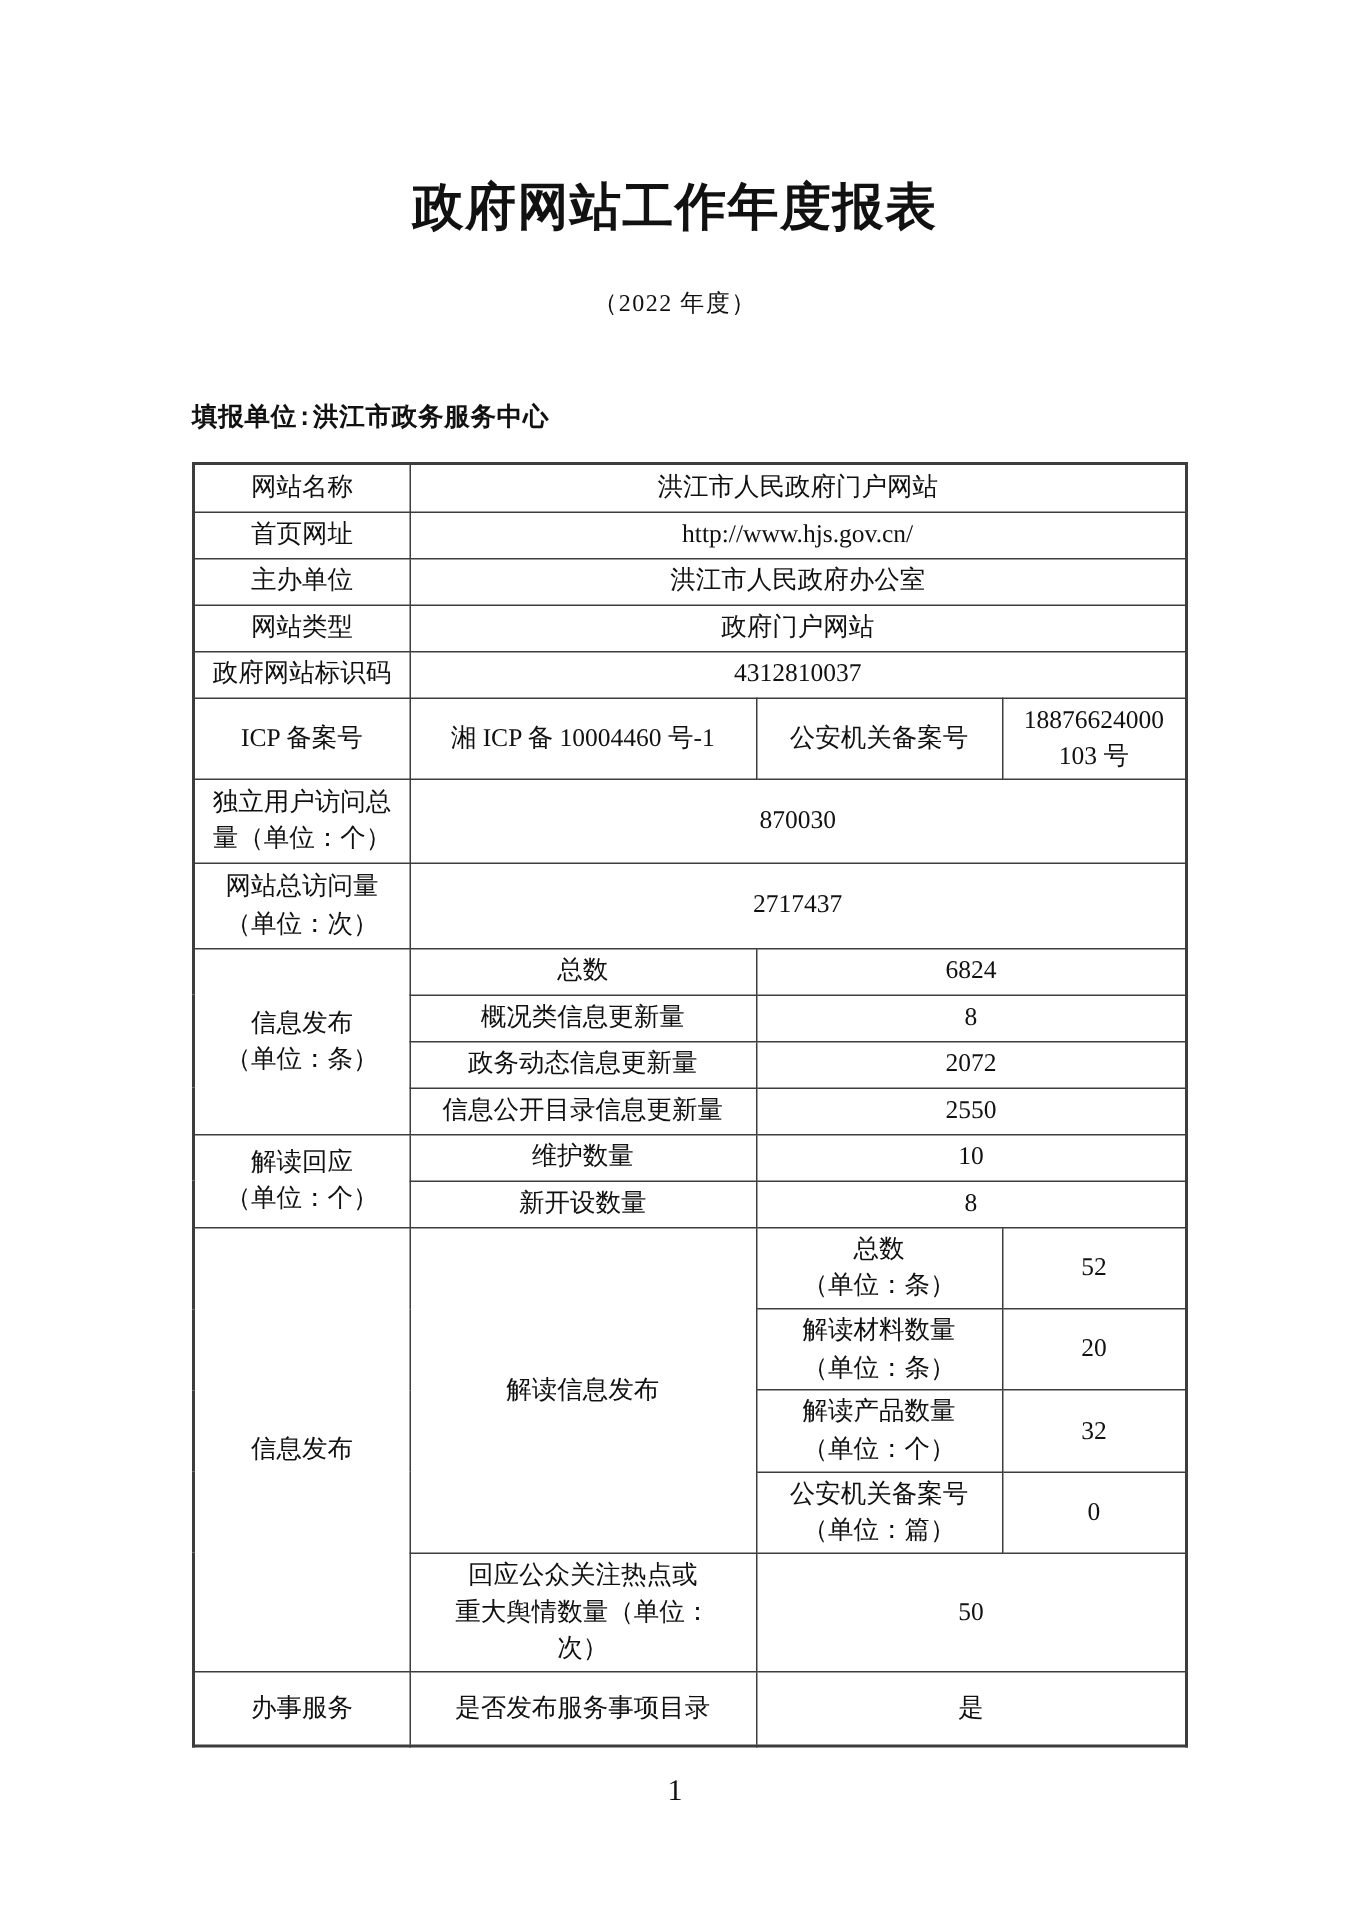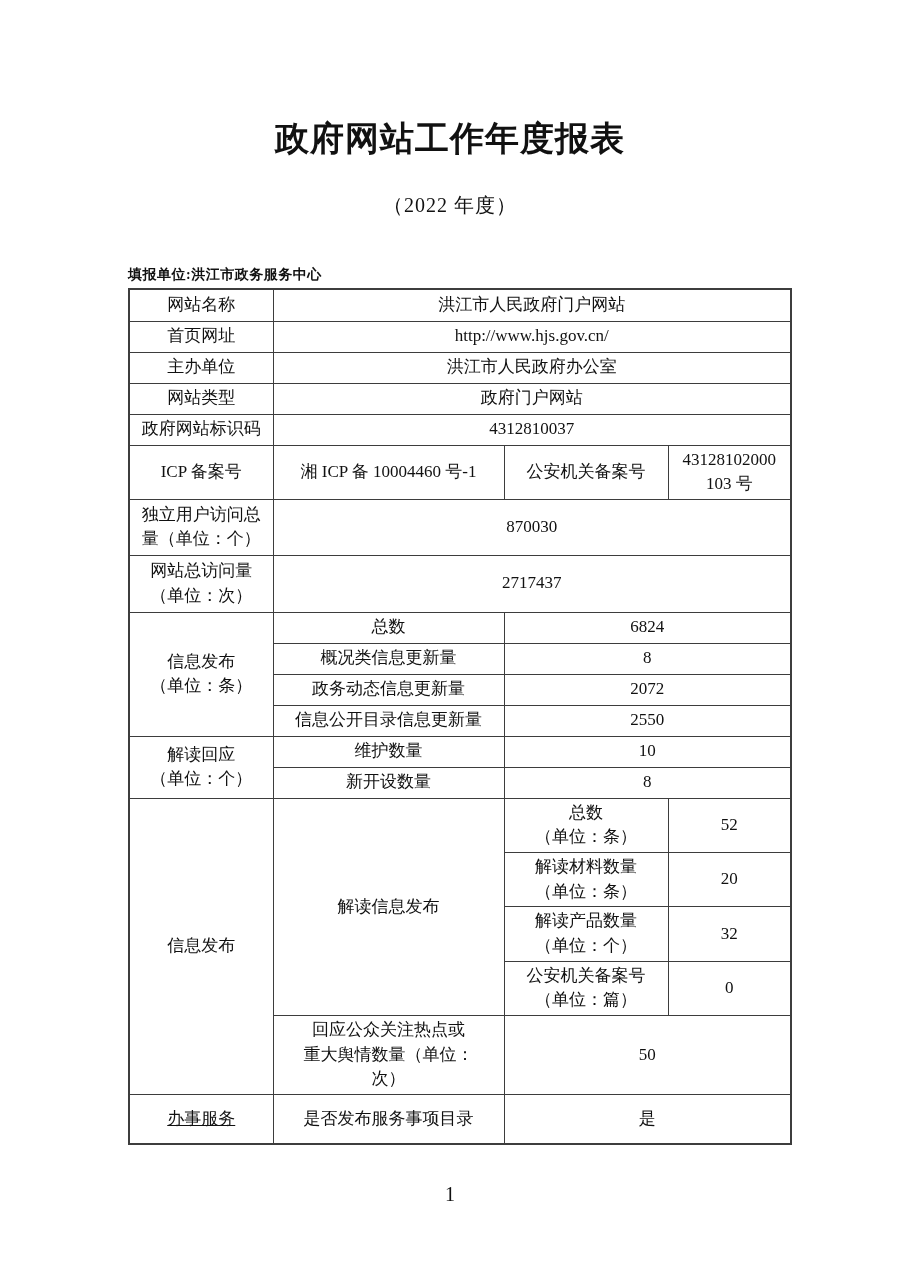--- a/index.html
+++ b/index.html
@@ -23,35 +23,35 @@
     font-weight: 700;
     letter-spacing: 1px;
     line-height: 1.2;
   }
   .doc-subtitle {
     position: absolute;
     top: 192px;
     left: 0;
     width: 100%;
     text-align: center;
-    font-size: 20px;
+    font-size: 16px;
     letter-spacing: 1px;
   }
   .reporting-unit {
     position: absolute;
     top: 266px;
     left: 128px;
-    font-family: Liberation Serif, serif;
-    font-size: 14px;
+    font-family: Liberation Mono, monospace;
+    font-size: 17px;
     font-weight: 700;
     letter-spacing: 0.5px;
   }
   table.report {
     position: absolute;
-    top: 288px;
+    top: 308px;
     left: 128px;
     width: 662px;
     border-collapse: collapse;
     table-layout: fixed;
     border: 2px solid #3d3d3d;
   }
   table.report td {
     border: 1px solid #3d3d3d;
     text-align: center;
     vertical-align: middle;
@@ -65,21 +65,20 @@
   tr.h31 { height: 31px; }
   tr.h54 { height: 54px; }
   tr.h56 { height: 56px; }
   tr.h57 { height: 57px; }
   tr.h53 { height: 53px; }
   tr.h73 { height: 73px; }
   tr.h50 { height: 50px; }
   td.section-label-cut {
     vertical-align: bottom;
     padding-bottom: 5px;
-    text-decoration: underline;
   }
   td.top-aligned {
     vertical-align: top;
     padding-top: 6px;
     margin-left: 10px;
   }
   .page-number {
     position: absolute;
     top: 1183px;
     left: 0;
@@ -122,21 +121,21 @@
         <td colspan="3">政府门户网站</td>
       </tr>
       <tr class="h31">
         <td>政府网站标识码</td>
         <td colspan="3">4312810037</td>
       </tr>
       <tr class="h54">
         <td>ICP 备案号</td>
         <td>湘 ICP 备 10004460 号-1</td>
         <td>公安机关备案号</td>
-        <td>43128102000
+        <td>18876624000
 103 号</td>
       </tr>
       <tr class="h56">
         <td>独立用户访问总
 量（单位：个）</td>
         <td colspan="3">870030</td>
       </tr>
       <tr class="h57">
         <td>网站总访问量
 （单位：次）</td>

